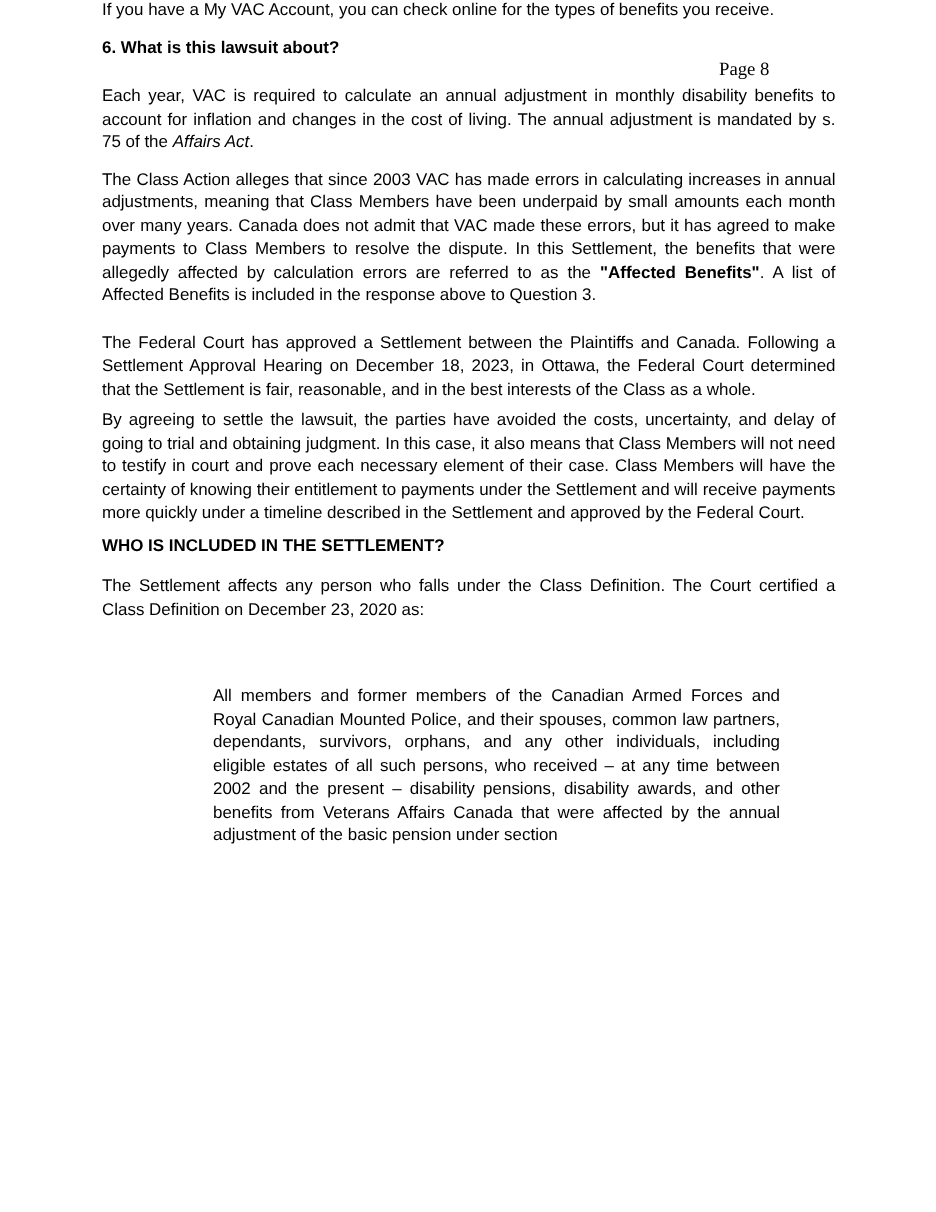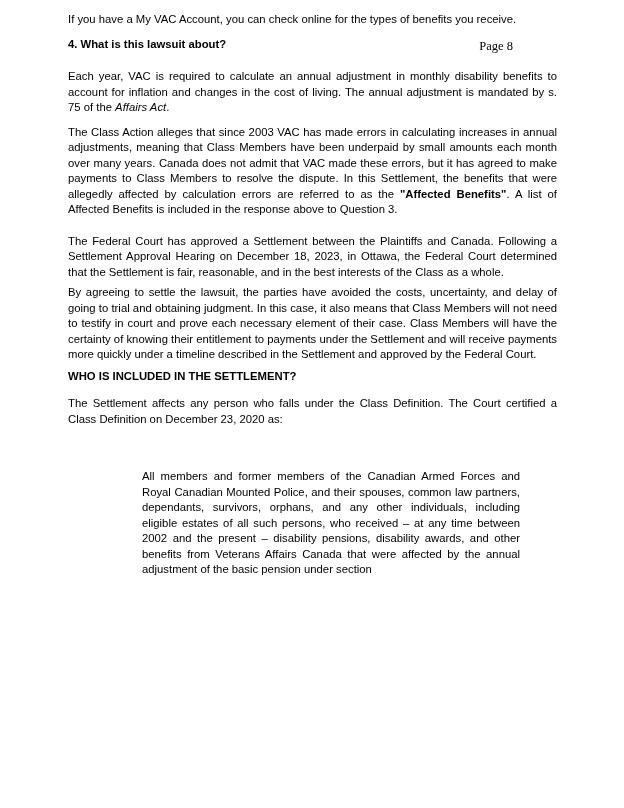--- a/index.html
+++ b/index.html
@@ -22,21 +22,21 @@
     position: absolute;
     top: 39px;
     right: 111px;
     font-family: "Liberation Serif", "DejaVu Serif", serif;
     font-size: 12.5px;
     line-height: 14px;
     color: #000000;
   }
   .content {
     position: absolute;
-    top: 12px;
+    top: 0;
     left: 68px;
     width: 489px;
   }
   p, h2, .blockquote {
     margin: 0;
     padding: 0;
     font-size: 11.3px;
     line-height: 15.5px;
     font-weight: normal;
   }
@@ -69,21 +69,21 @@
 <body>
 
 <div class="page">
 
   <div class="page-number">Page 8</div>
 
   <div class="content">
 
     <p class="para">If you have a My VAC Account, you can check online for the types of benefits you receive.</p>
 
-    <h2 class="heading m-h4">4. What is this lawsuit about?</h2>
+    <h2 class="heading m-h4">6. What is this lawsuit about?</h2>
 
     <p class="para justify m-q4p1"><span>Each year, VAC is required to calculate an annual adjustment in monthly disability benefits to account for inflation and changes in the cost of living. The annual adjustment is mandated by s. 75 of the </span><span class="i">Affairs Act</span><span>.</span></p>
 
     <p class="para justify m-q4p2"><span>The Class Action alleges that since 2003 VAC has made errors in calculating increases in annual adjustments, meaning that Class Members have been underpaid by small amounts each month over many years. Canada does not admit that VAC made these errors, but it has agreed to make payments to Class Members to resolve the dispute. In this Settlement, the benefits that were allegedly affected by calculation errors are referred to as the </span><span class="b">"Affected Benefits"</span><span>. A list of Affected Benefits is included in the response above to Question 3.</span></p>
 
 
     <p class="para justify m-q5p1">The Federal Court has approved a Settlement between the Plaintiffs and Canada. Following a Settlement Approval Hearing on December 18, 2023, in Ottawa, the Federal Court determined that the Settlement is fair, reasonable, and in the best interests of the Class as a whole.</p>
 
     <p class="para justify m-q5p2">By agreeing to settle the lawsuit, the parties have avoided the costs, uncertainty, and delay of going to trial and obtaining judgment. In this case, it also means that Class Members will not need to testify in court and prove each necessary element of their case. Class Members will have the certainty of knowing their entitlement to payments under the Settlement and will receive payments more quickly under a timeline described in the Settlement and approved by the Federal Court.</p>
 

